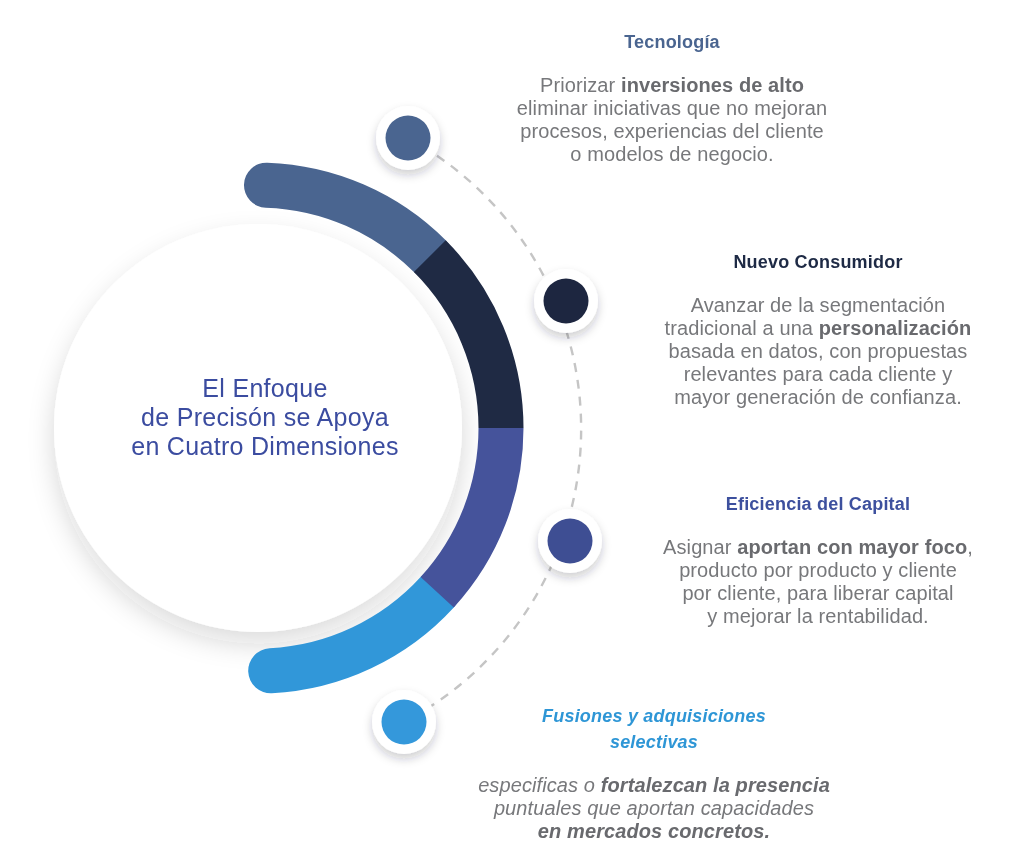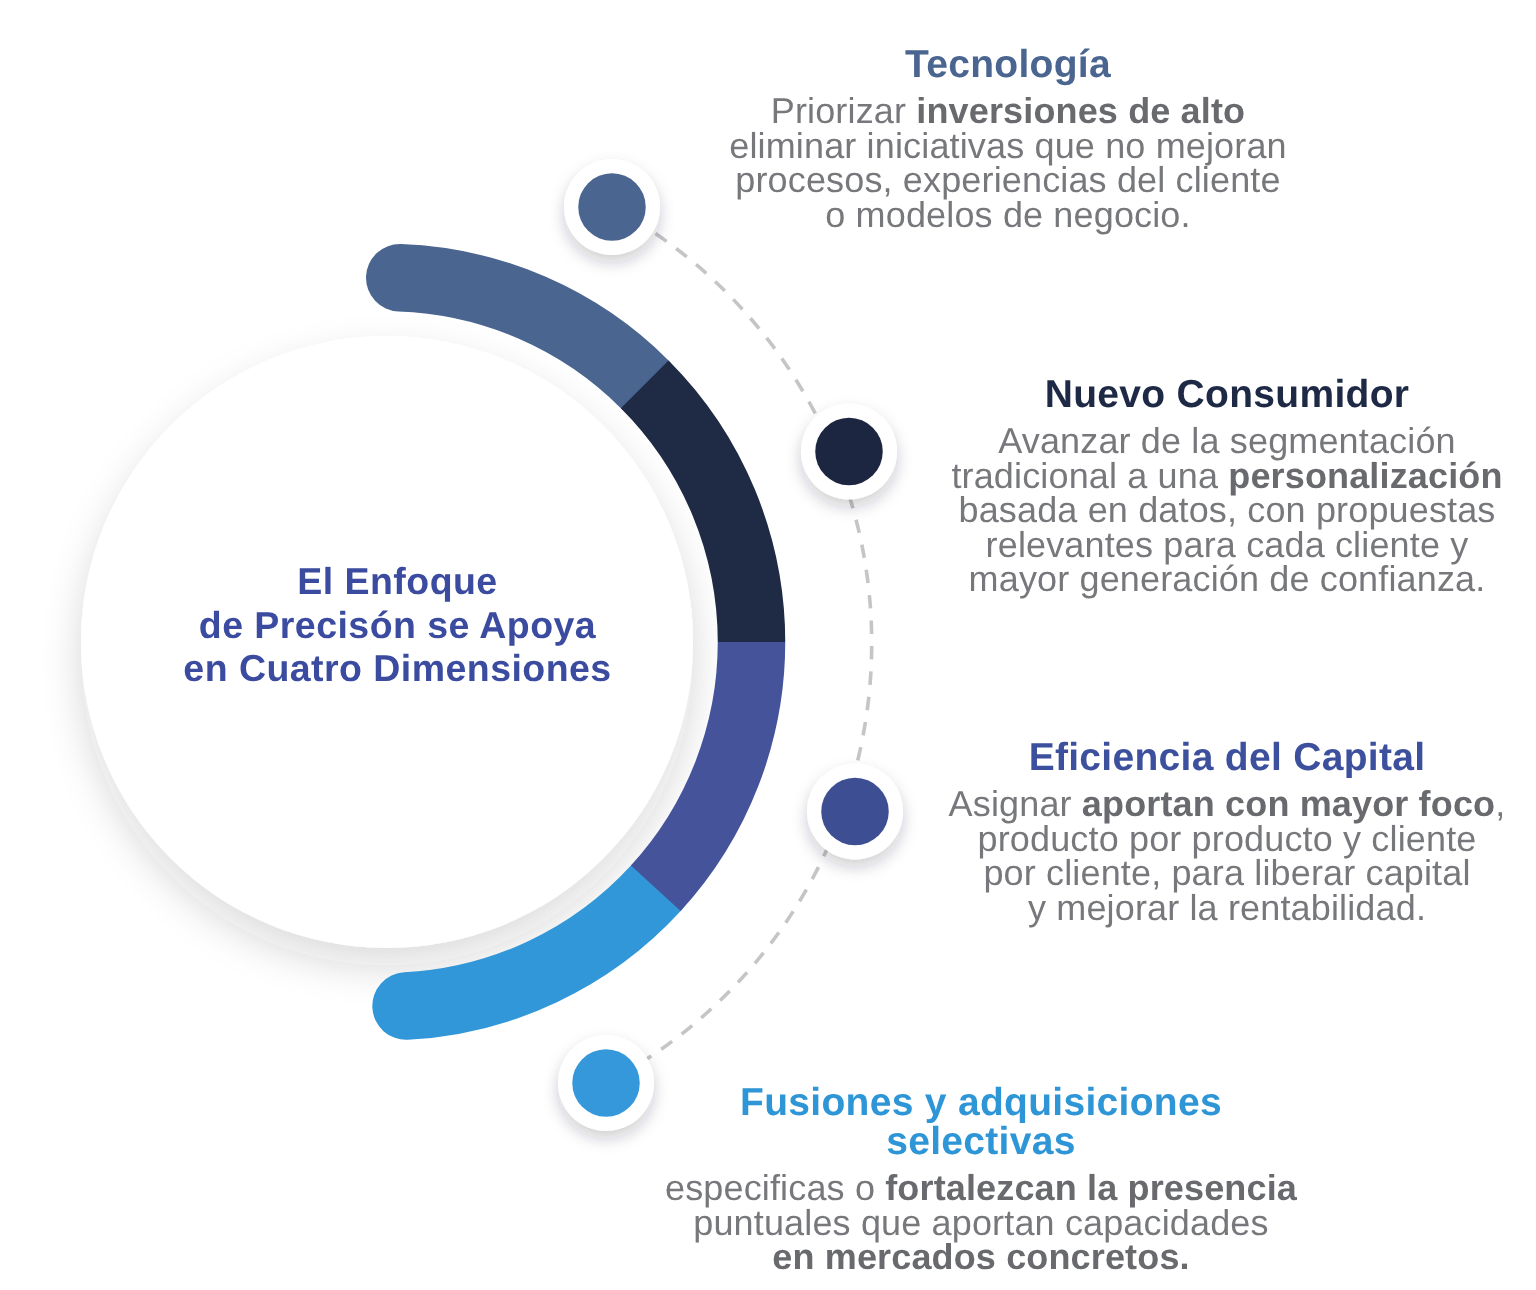--- a/index.html
+++ b/index.html
@@ -12,46 +12,46 @@
     font-family: "Liberation Sans", sans-serif;
   }
   .diagram-svg { position: absolute; left: 0; top: 0; }
 
   .center-title {
     position: absolute;
     left: 50px;
     top: 374px;
     width: 430px;
     text-align: center;
-    font-weight: 700;
+    font-weight: 400;
     font-size: 25px;
     line-height: 29px;
     letter-spacing: 0.3px;
   }
 
   .section { position: absolute; text-align: center; }
   .sec-heading {
     font-weight: 700;
-    font-size: 26px;
+    font-size: 18px;
     line-height: 26px;
     letter-spacing: 0.2px;
   }
   .sec-body {
-    margin-top: 8px;
-    font-size: 24px;
+    margin-top: 19px;
+    font-size: 20px;
     line-height: 23px;
     letter-spacing: 0.1px;
     color: #77787B;
   }
   .sec-body .b { font-weight: 700; color: #696A6E; }
 
   .s1 { left: 452px; top: 29px;  width: 440px; }
   .s2 { left: 600px; top: 249px; width: 436px; }
   .s3 { left: 598px; top: 491px; width: 440px; }
-  .s4 { left: 434px; top: 721px; width: 440px; }
+  .s4 { left: 434px; top: 703px; width: 440px; font-style: italic; }
 </style>
 </head>
 <body>
 
 <div class="canvas">
 
   <svg class="diagram-svg" width="1024" height="860" viewBox="0 0 1024 860">
     <defs>
       <filter id="circleShadow" x="-40%" y="-40%" width="180%" height="180%">
         <feDropShadow dx="0" dy="12" stdDeviation="13" flood-color="#2a2a35" flood-opacity="0.16"></feDropShadow>

